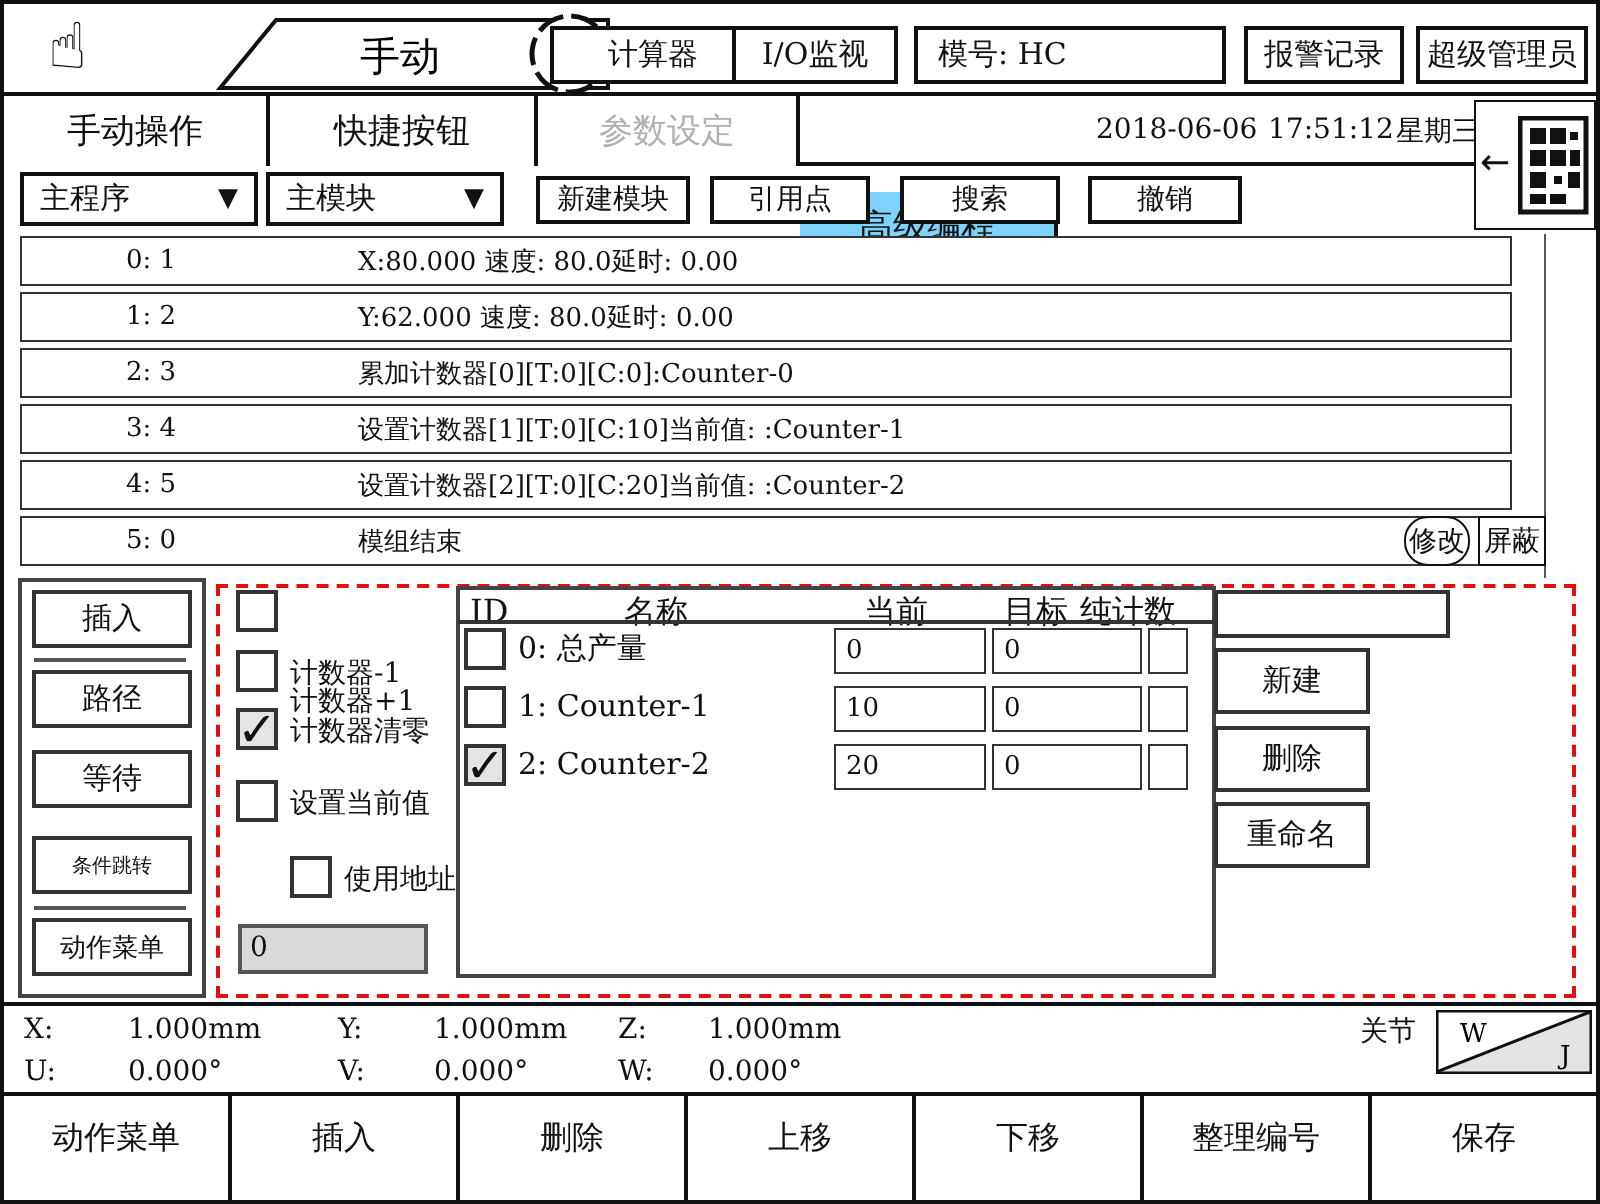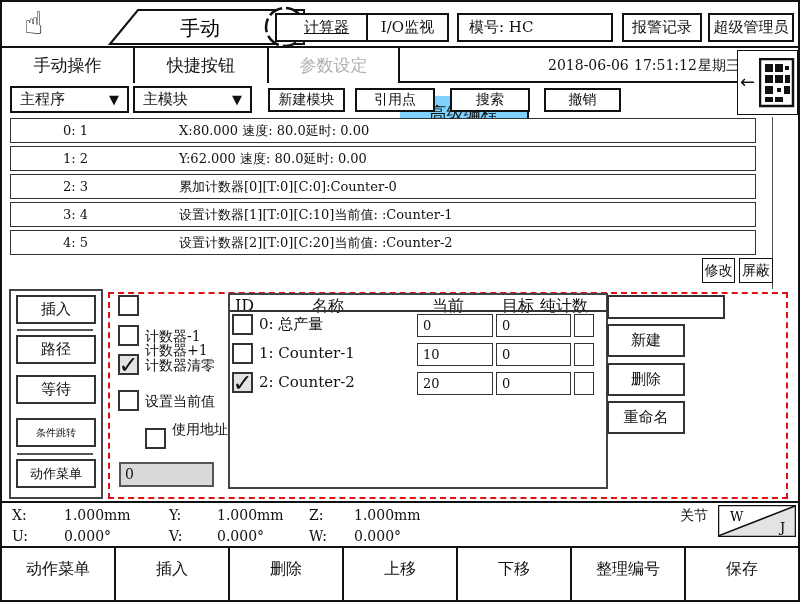--- a/index.html
+++ b/index.html
@@ -75,21 +75,21 @@
     <span class="hand">☝</span>
     <svg width="270" height="46" style="position:absolute;left:50px;top:0;">
       <polygon points="58,42 86,8 252,8 252,42" fill="#fff" stroke="#111" stroke-width="2"></polygon>
       <text x="148" y="33" text-anchor="middle" font-size="20">手动</text>
       <g>
         <circle cx="233" cy="25" r="19" fill="#fff" stroke="#111" stroke-width="2.5" stroke-dasharray="14 4"></circle>
         <text x="233" y="22" text-anchor="middle" font-size="10">%</text>
         <text x="233" y="36" text-anchor="middle" font-size="15">10</text>
       </g>
     </svg>
-    <div class="tb-btn" style="left:273px;width:103px;text-decoration:underline;">计算器</div>
+    <div class="tb-btn" style="left:273px;width:103px;">计算器</div>
     <div class="tb-btn" style="left:364px;width:83px;">I/O监视</div>
     <div class="tb-btn" style="left:455px;width:156px;justify-content:flex-start;padding-left:10px;">模号: HC</div>
     <div class="tb-btn" style="left:620px;width:80px;">报警记录</div>
     <div class="tb-btn" style="left:706px;width:86px;">超级管理员</div>
   </div>
 
   <div class="tabrow">
     <div class="tab" style="left:0;width:133px;">手动操作</div>
     <div class="tab" style="left:133px;width:134px;">快捷按钮</div>
     <div class="tab disabled" style="left:267px;width:131px;">参数设定</div>
@@ -143,22 +143,26 @@
     <span class="ptxt">累加计数器[0][T:0][C:0]:Counter-0</span>
   </div>
   <div class="prow" style="top:200px;">
     <span class="pidx">3: 4</span>
     <span class="ptxt">设置计数器[1][T:0][C:10]当前值: :Counter-1</span>
   </div>
   <div class="prow" style="top:228px;">
     <span class="pidx">4: 5</span>
     <span class="ptxt">设置计数器[2][T:0][C:20]当前值: :Counter-2</span>
   </div>
+  <div class="prow" style="top:256px;">
+    <span class="pidx">5: 0</span>
+    <span class="ptxt">模组结束</span>
+  </div>
   <div class="vline"></div>
-  <div class="mini-btn" style="left:700px;top:256px;width:33px;">修改</div>
+  <div class="mini-btn" style="left:700px;top:256px;width:33px;border-radius:12px;">修改</div>
   <div class="mini-btn" style="left:737px;top:256px;width:34px;">屏蔽</div>
 
   <div class="leftbox"></div>
   <div class="lbtn" style="top:293px;">插入</div>
   <div class="ldiv" style="top:327px;"></div>
   <div class="lbtn" style="top:333px;">路径</div>
   <div class="lbtn" style="top:373px;">等待</div>
   <div class="lbtn" style="top:416px;font-size:10px;">条件跳转</div>
   <div class="ldiv" style="top:451px;"></div>
   <div class="lbtn" style="top:457px;font-size:13px;">动作菜单</div>
@@ -167,21 +171,21 @@
 
   <div class="cb" style="left:116px;top:293px;"></div>
   <span class="cblabel" style="left:143px;top:296px;margin-top:44px;">计数器+1</span>
   <div class="cb" style="left:116px;top:323px;"></div>
   <span class="cblabel" style="left:143px;top:326px;">计数器-1</span>
   <div class="cb checked" style="left:116px;top:352px;">✓</div>
   <span class="cblabel" style="left:143px;top:355px;">计数器清零</span>
   <div class="cb" style="left:116px;top:388px;"></div>
   <span class="cblabel" style="left:143px;top:391px;">设置当前值</span>
   <div class="cb" style="left:143px;top:426px;"></div>
-  <span class="cblabel" style="left:170px;top:419px;">使用地址</span>
+  <span class="cblabel" style="left:170px;top:429px;">使用地址</span>
   <div class="gfield" style="left:117px;top:460px;width:95px;height:25px;">0</div>
 
   <div class="tblbox"></div>
   <span class="th" style="left:233px;top:294px;">ID</span>
   <span class="th" style="left:310px;top:294px;">名称</span>
   <span class="th" style="left:430px;top:294px;">当前</span>
   <span class="th" style="left:500px;top:294px;">目标</span>
   <span class="th" style="left:538px;top:294px;">纯计数</span>
   <div class="thline"></div>
 

